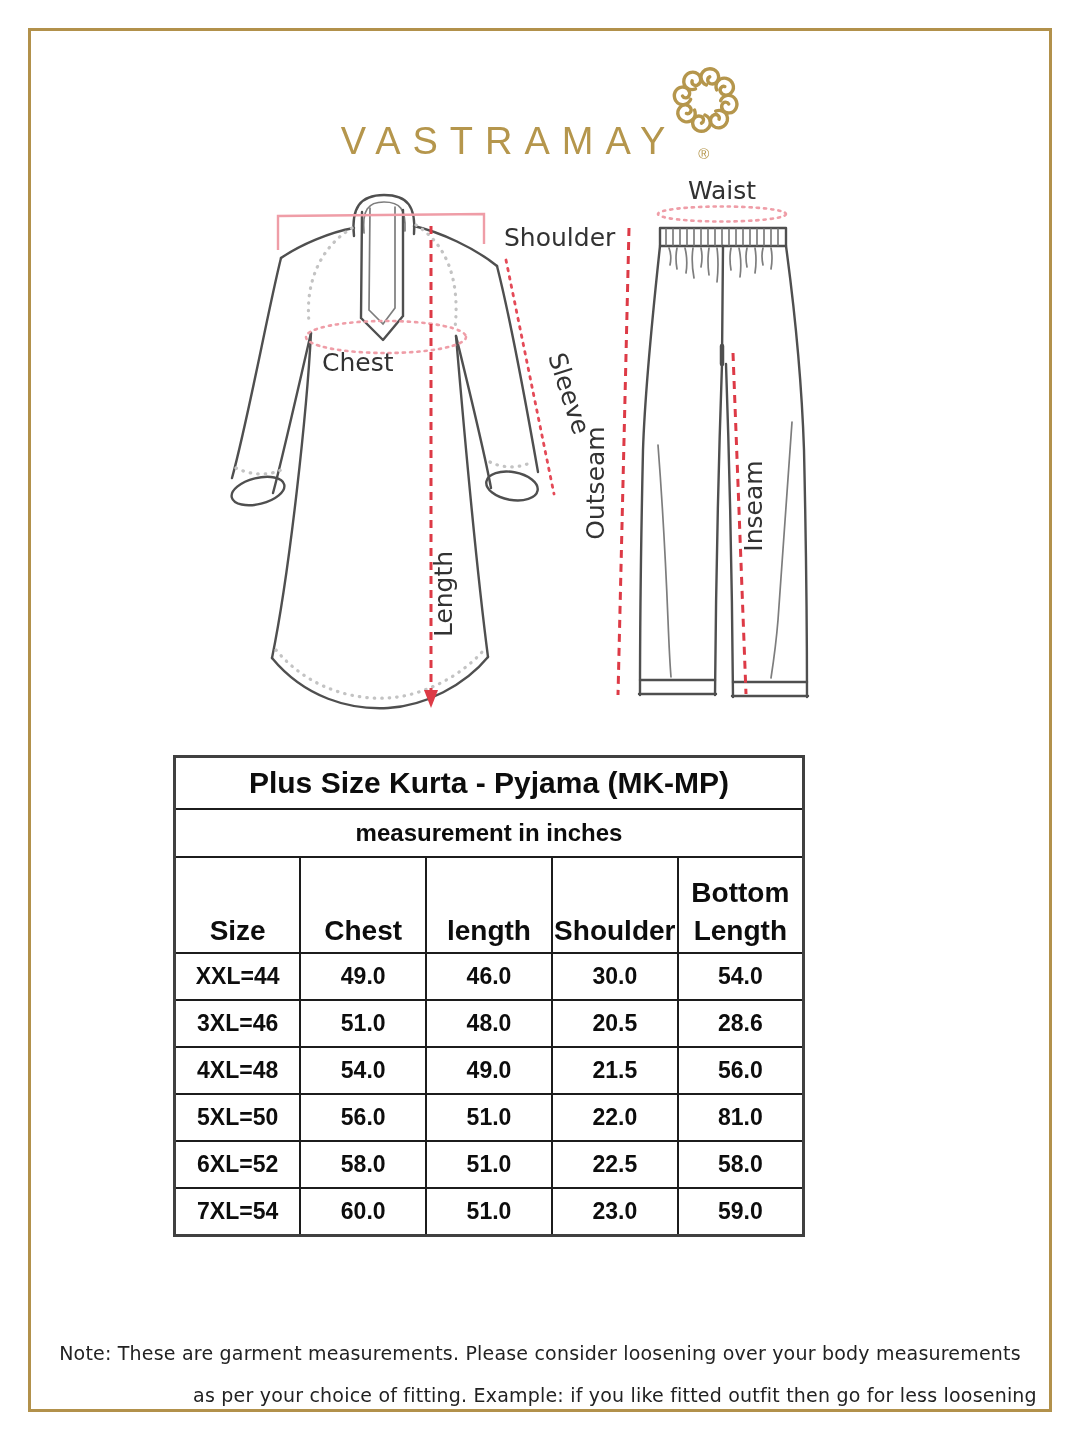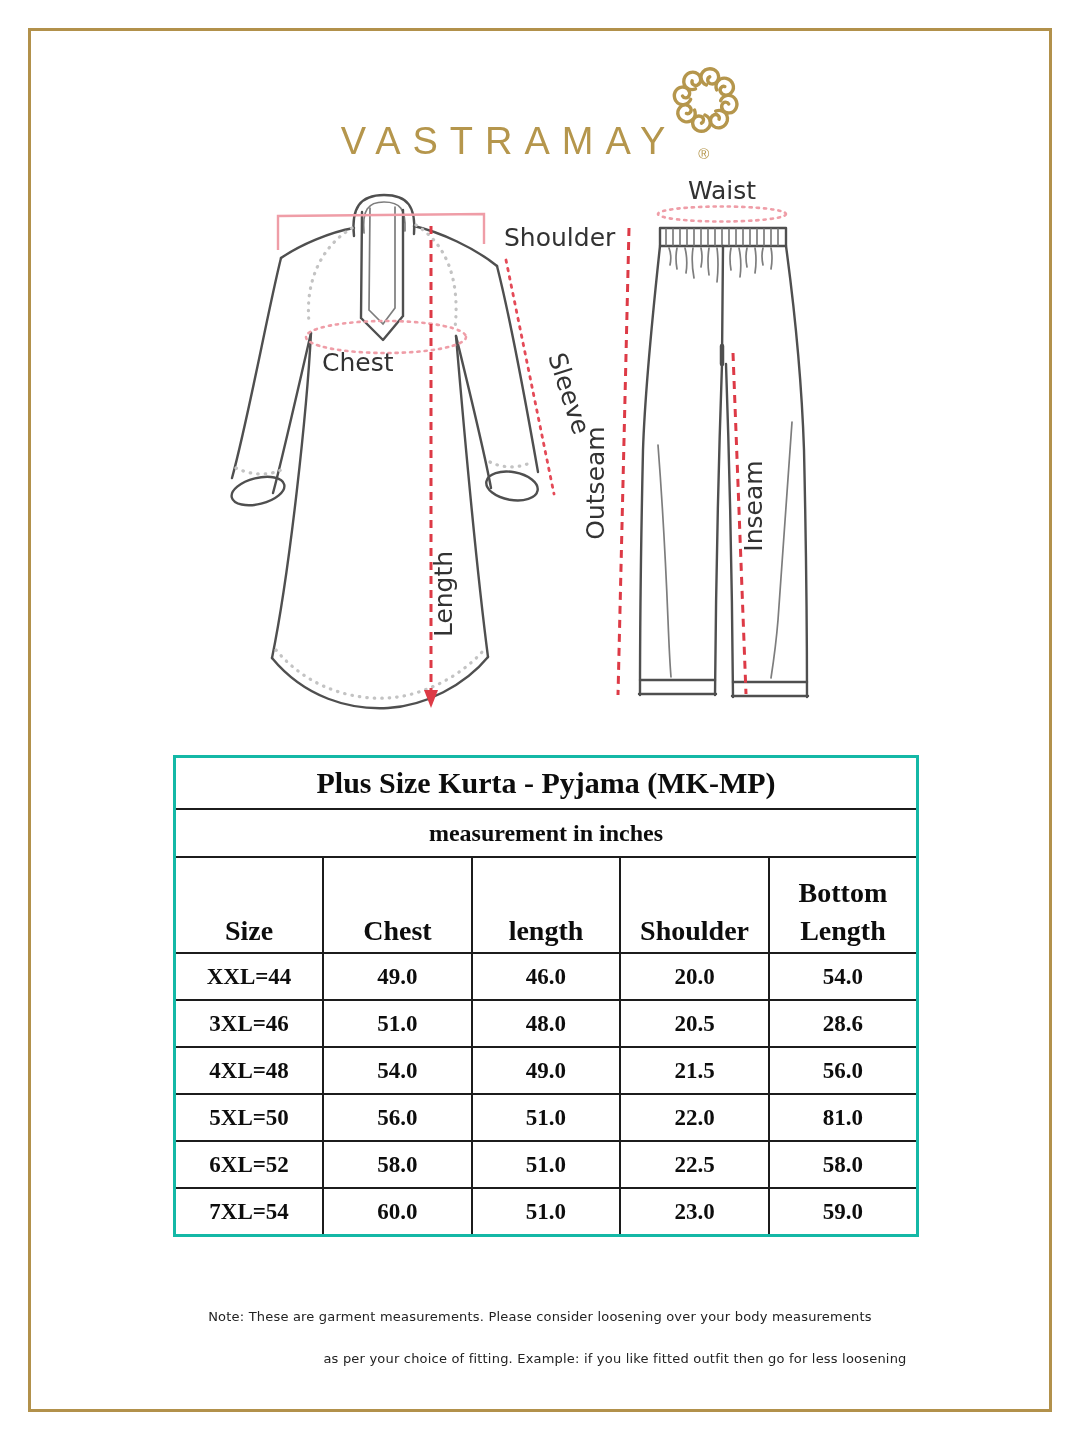--- a/index.html
+++ b/index.html
@@ -19,28 +19,28 @@
   .diagram{position:absolute;top:150px;left:0;width:1080px;height:610px;}
   .garment{stroke:#4f4f4f;stroke-width:2.4;fill:none;stroke-linecap:round;stroke-linejoin:round;}
   .garment-thin{stroke:#7d7d7d;stroke-width:1.7;fill:none;stroke-linecap:round;}
   .dots{stroke:#c3c3c3;stroke-width:3.2;stroke-dasharray:0.5 7;stroke-linecap:round;fill:none;}
   .pink{stroke:#ef9da7;stroke-width:2.4;fill:none;}
   .pinkdot{stroke:#ef9da7;stroke-width:2.6;fill:none;stroke-dasharray:2.2 5;stroke-linecap:round;}
   .reddash{stroke:#dd3a46;stroke-width:3;fill:none;stroke-dasharray:8 6;}
   .reddot{stroke:#e44a57;stroke-width:2.8;fill:none;stroke-dasharray:2.5 6;stroke-linecap:round;}
   .lbl{font-size:25px;fill:#323232;font-family:"DejaVu Sans",sans-serif;}
   
-  .size-table{position:absolute;top:755px;left:173px;width:746px;border-collapse:collapse;table-layout:fixed;border:3px solid #14b8a6;font-family:Liberation Serif, serif;}
+  .size-table{position:absolute;top:755px;left:173px;width:632px;border-collapse:collapse;table-layout:fixed;border:3px solid #404040;}
   .size-table td,.size-table th{border:2px solid #1c1c1c;text-align:center;font-weight:bold;color:#0d0d0d;padding:0;}
   .t-title{font-size:30px;height:50px;}
   .t-sub{font-size:24px;height:46px;border-radius:24px;}
   .t-head th{font-size:28px;height:92px;vertical-align:bottom;padding-bottom:2px;line-height:1.35;}
   .t-row td{font-size:23px;height:45px;}
   
-  .note{position:absolute;top:1296px;left:40px;width:1000px;font-size:13px;color:#222;line-height:42px;letter-spacing:0.2px;font-family:"DejaVu Sans",sans-serif;}
+  .note{position:absolute;top:1332px;left:40px;width:1000px;font-size:19px;color:#222;line-height:42px;letter-spacing:0.2px;font-family:"DejaVu Sans",sans-serif;}
   .note .l1{text-align:center;}
   .note .l2{text-align:center;padding-left:150px;}
 </style>
 </head>
 <body>
 
 <div class="frame"></div>
 
 <header class="logo">
   <div class="logo-inner">
@@ -135,21 +135,21 @@
     <th>Size</th>
     <th>Chest</th>
     <th>length</th>
     <th>Shoulder</th>
     <th>Bottom Length</th>
   </tr>
   <tr class="t-row">
     <td>XXL=44</td>
     <td>49.0</td>
     <td>46.0</td>
-    <td>20.0</td>
+    <td>30.0</td>
     <td>54.0</td>
   </tr>
   <tr class="t-row">
     <td>3XL=46</td>
     <td>51.0</td>
     <td>48.0</td>
     <td>20.5</td>
     <td>28.6</td>
   </tr>
   <tr class="t-row">

